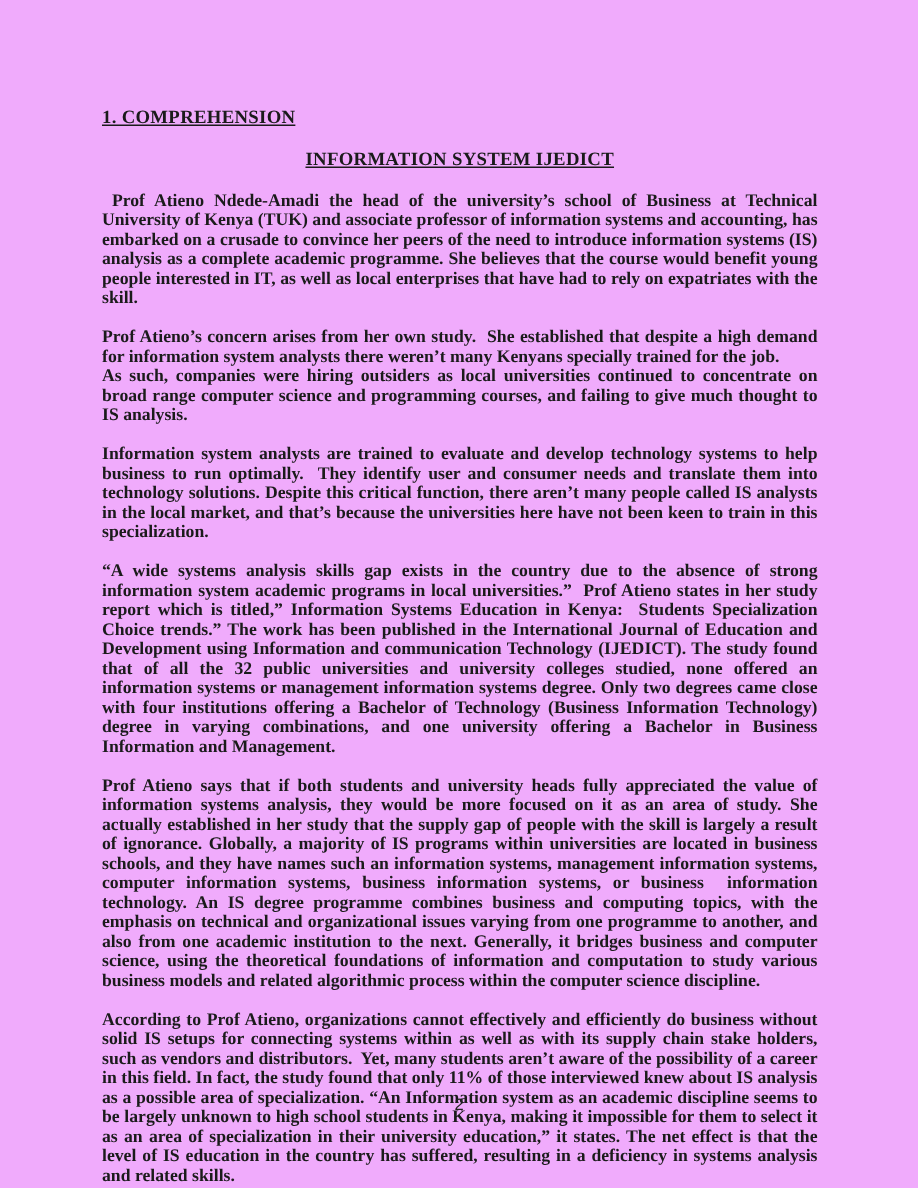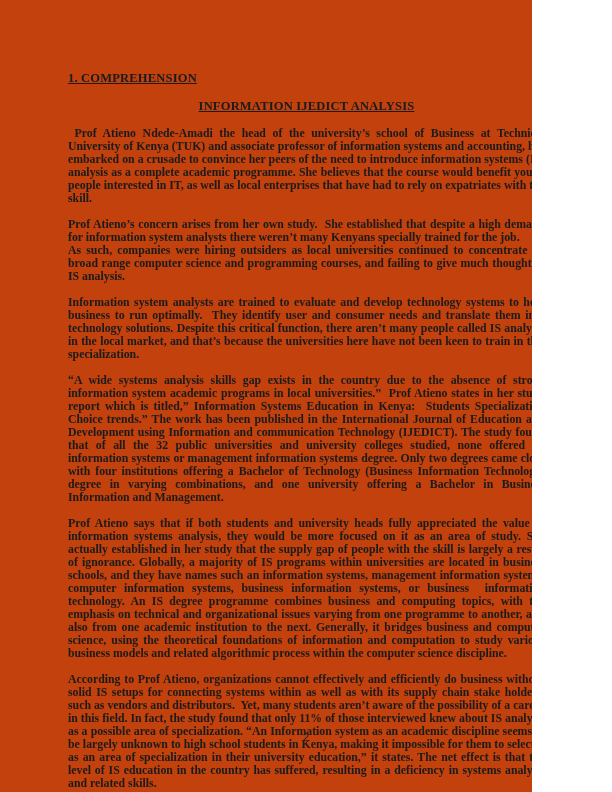--- a/index.html
+++ b/index.html
@@ -2,23 +2,23 @@
 <html><head>
 <meta charset="utf-8">
 <style>
   html, body {
     margin: 0;
     padding: 0;
     background: #ffffff;
   }
   .page {
     position: relative;
-    width: 532px;
+    width: 612px;
     height: 792px;
-    background: #c2410c;
+    background: #f0abfc;
     overflow: hidden;
     font-family: "Liberation Serif", "DejaVu Serif", serif;
     color: #1b1b1b;
     box-sizing: border-box;
   }
   .content {
     position: absolute;
     top: 71px;
     left: 68px;
     width: 477px;
@@ -59,21 +59,21 @@
     line-height: 13px;
     color: #222222;
   }
 </style>
 </head>
 <body>
 
 <div class="page">
   <div class="content">
     <h1 class="section-heading">1. COMPREHENSION</h1>
-    <h2 class="doc-title">INFORMATION IJEDICT ANALYSIS</h2>
+    <h2 class="doc-title">INFORMATION SYSTEM IJEDICT</h2>
     <div class="body-text">
       <p> Prof Atieno Ndede-Amadi the head of the university’s school of Business at Technical University of Kenya (TUK) and associate professor of information systems and accounting, has embarked on a crusade to convince her peers of the need to introduce information systems (IS) analysis as a complete academic programme. She believes that the course would benefit young people interested in IT, as well as local enterprises that have had to rely on expatriates with the skill.</p>
       <p>Prof Atieno’s concern arises from her own study.  She established that despite a high demand for information system analysts there weren’t many Kenyans specially trained for the job.
 As such, companies were hiring outsiders as local universities continued to concentrate on broad range computer science and programming courses, and failing to give much thought to IS analysis.</p>
       <p>Information system analysts are trained to evaluate and develop technology systems to help business to run optimally.  They identify user and consumer needs and translate them into technology solutions. Despite this critical function, there aren’t many people called IS analysts in the local market, and that’s because the universities here have not been keen to train in this specialization.</p>
       <p>“A wide systems analysis skills gap exists in the country due to the absence of strong information system academic programs in local universities.”  Prof Atieno states in her study report which is titled,” Information Systems Education in Kenya:  Students Specialization Choice trends.” The work has been published in the International Journal of Education and Development using Information and communication Technology (IJEDICT). The study found that of all the 32 public universities and university colleges studied, none offered an information systems or management information systems degree. Only two degrees came close with four institutions offering a Bachelor of Technology (Business Information Technology) degree in varying combinations, and one university offering a Bachelor in Business Information and Management.</p>
       <p>Prof Atieno says that if both students and university heads fully appreciated the value of information systems analysis, they would be more focused on it as an area of study. She actually established in her study that the supply gap of people with the skill is largely a result of ignorance. Globally, a majority of IS programs within universities are located in business schools, and they have names such an information systems, management information systems, computer information systems, business information systems, or business  information technology. An IS degree programme combines business and computing topics, with the emphasis on technical and organizational issues varying from one programme to another, and also from one academic institution to the next. Generally, it bridges business and computer science, using the theoretical foundations of information and computation to study various business models and related algorithmic process within the computer science discipline.</p>
       <p>According to Prof Atieno, organizations cannot effectively and efficiently do business without solid IS setups for connecting systems within as well as with its supply chain stake holders, such as vendors and distributors.  Yet, many students aren’t aware of the possibility of a career in this field. In fact, the study found that only 11% of those interviewed knew about IS analysis as a possible area of specialization. “An Information system as an academic discipline seems to be largely unknown to high school students in Kenya, making it impossible for them to select it as an area of specialization in their university education,” it states. The net effect is that the level of IS education in the country has suffered, resulting in a deficiency in systems analysis and related skills.</p>
     </div>
   </div>

